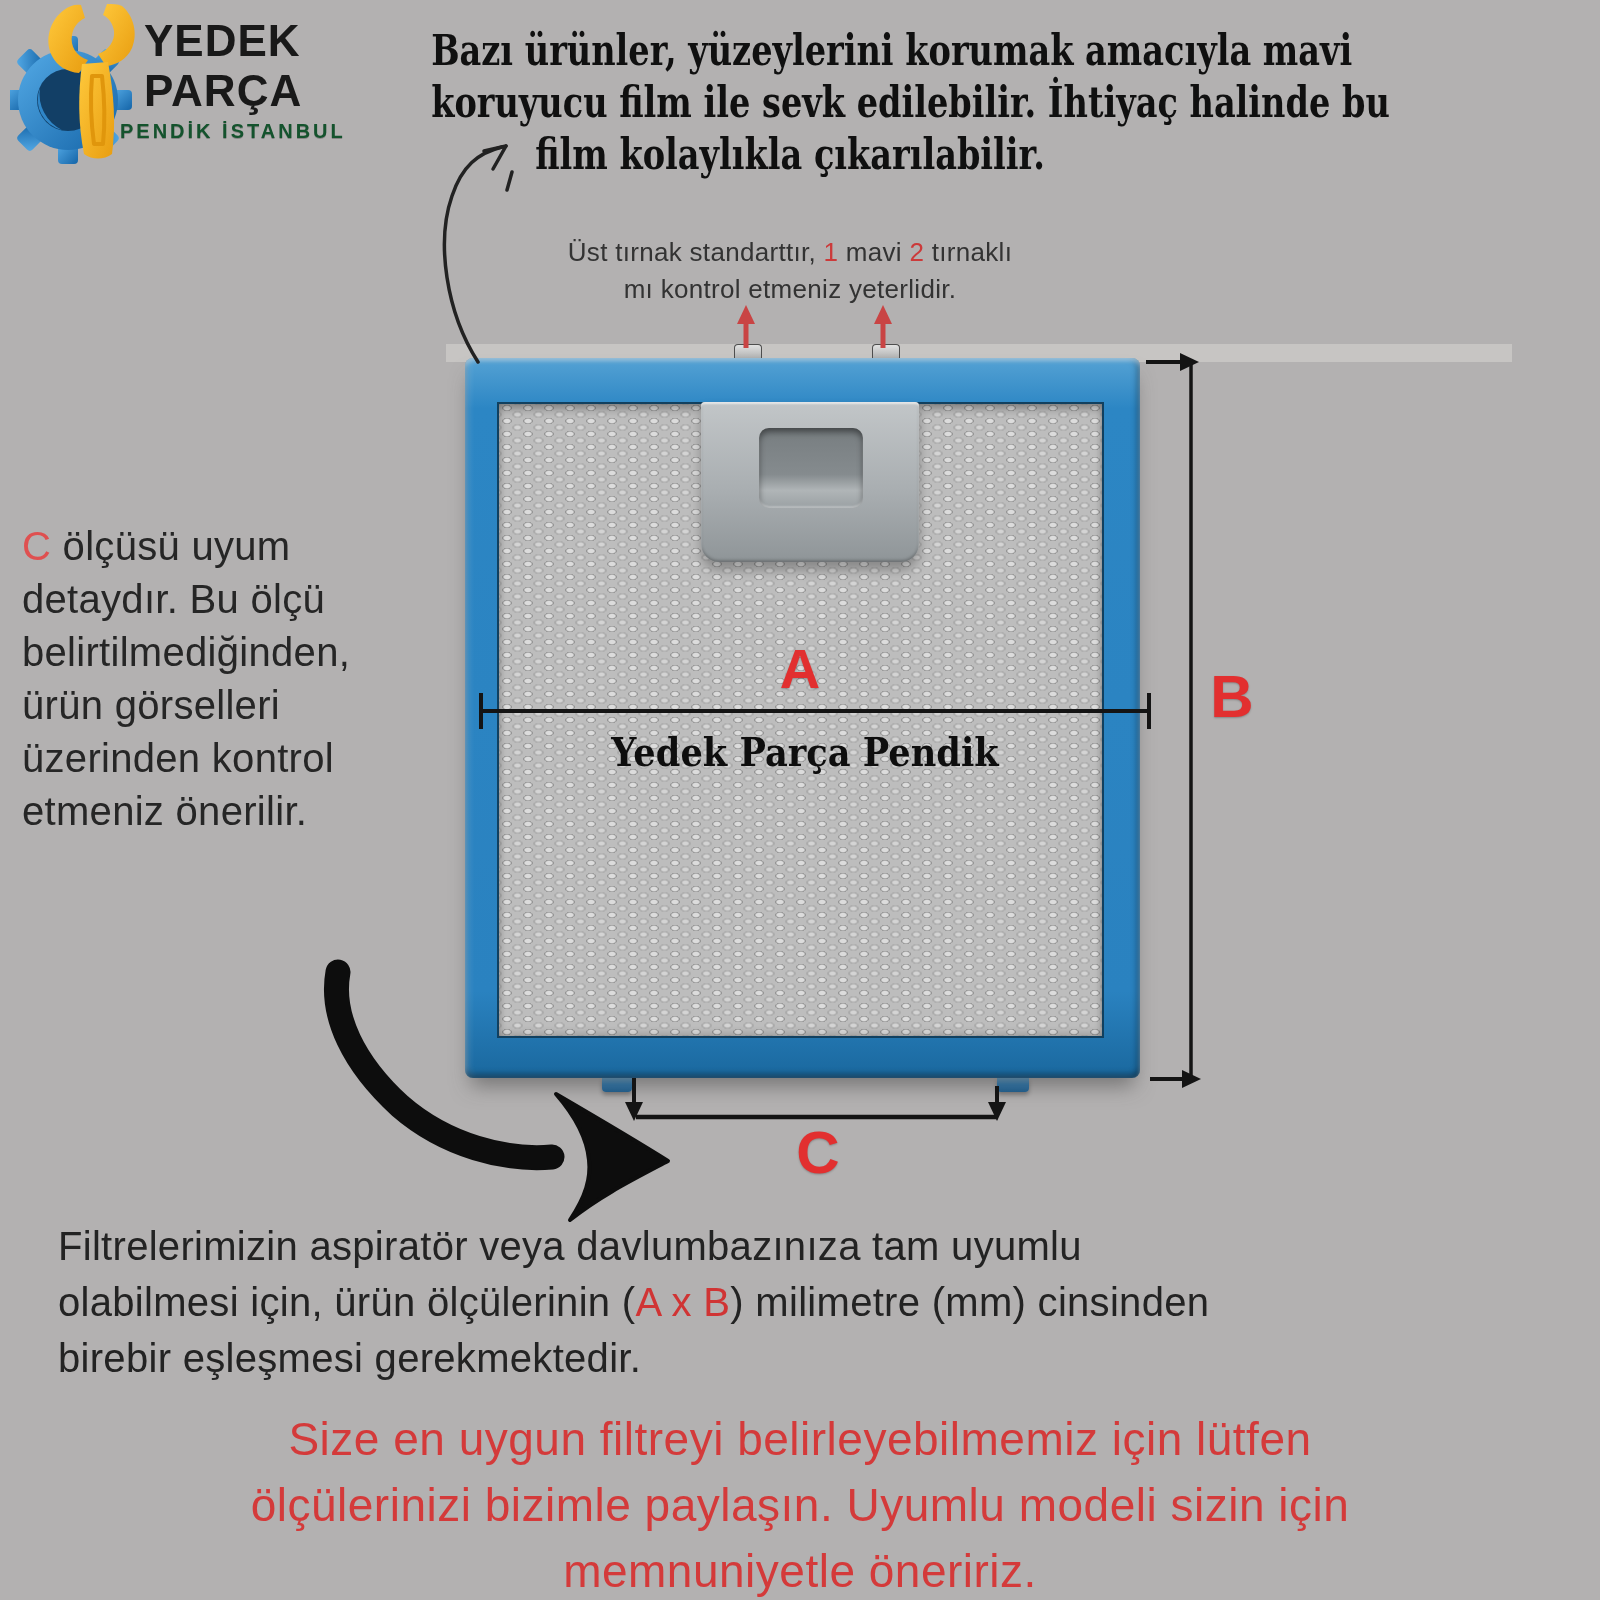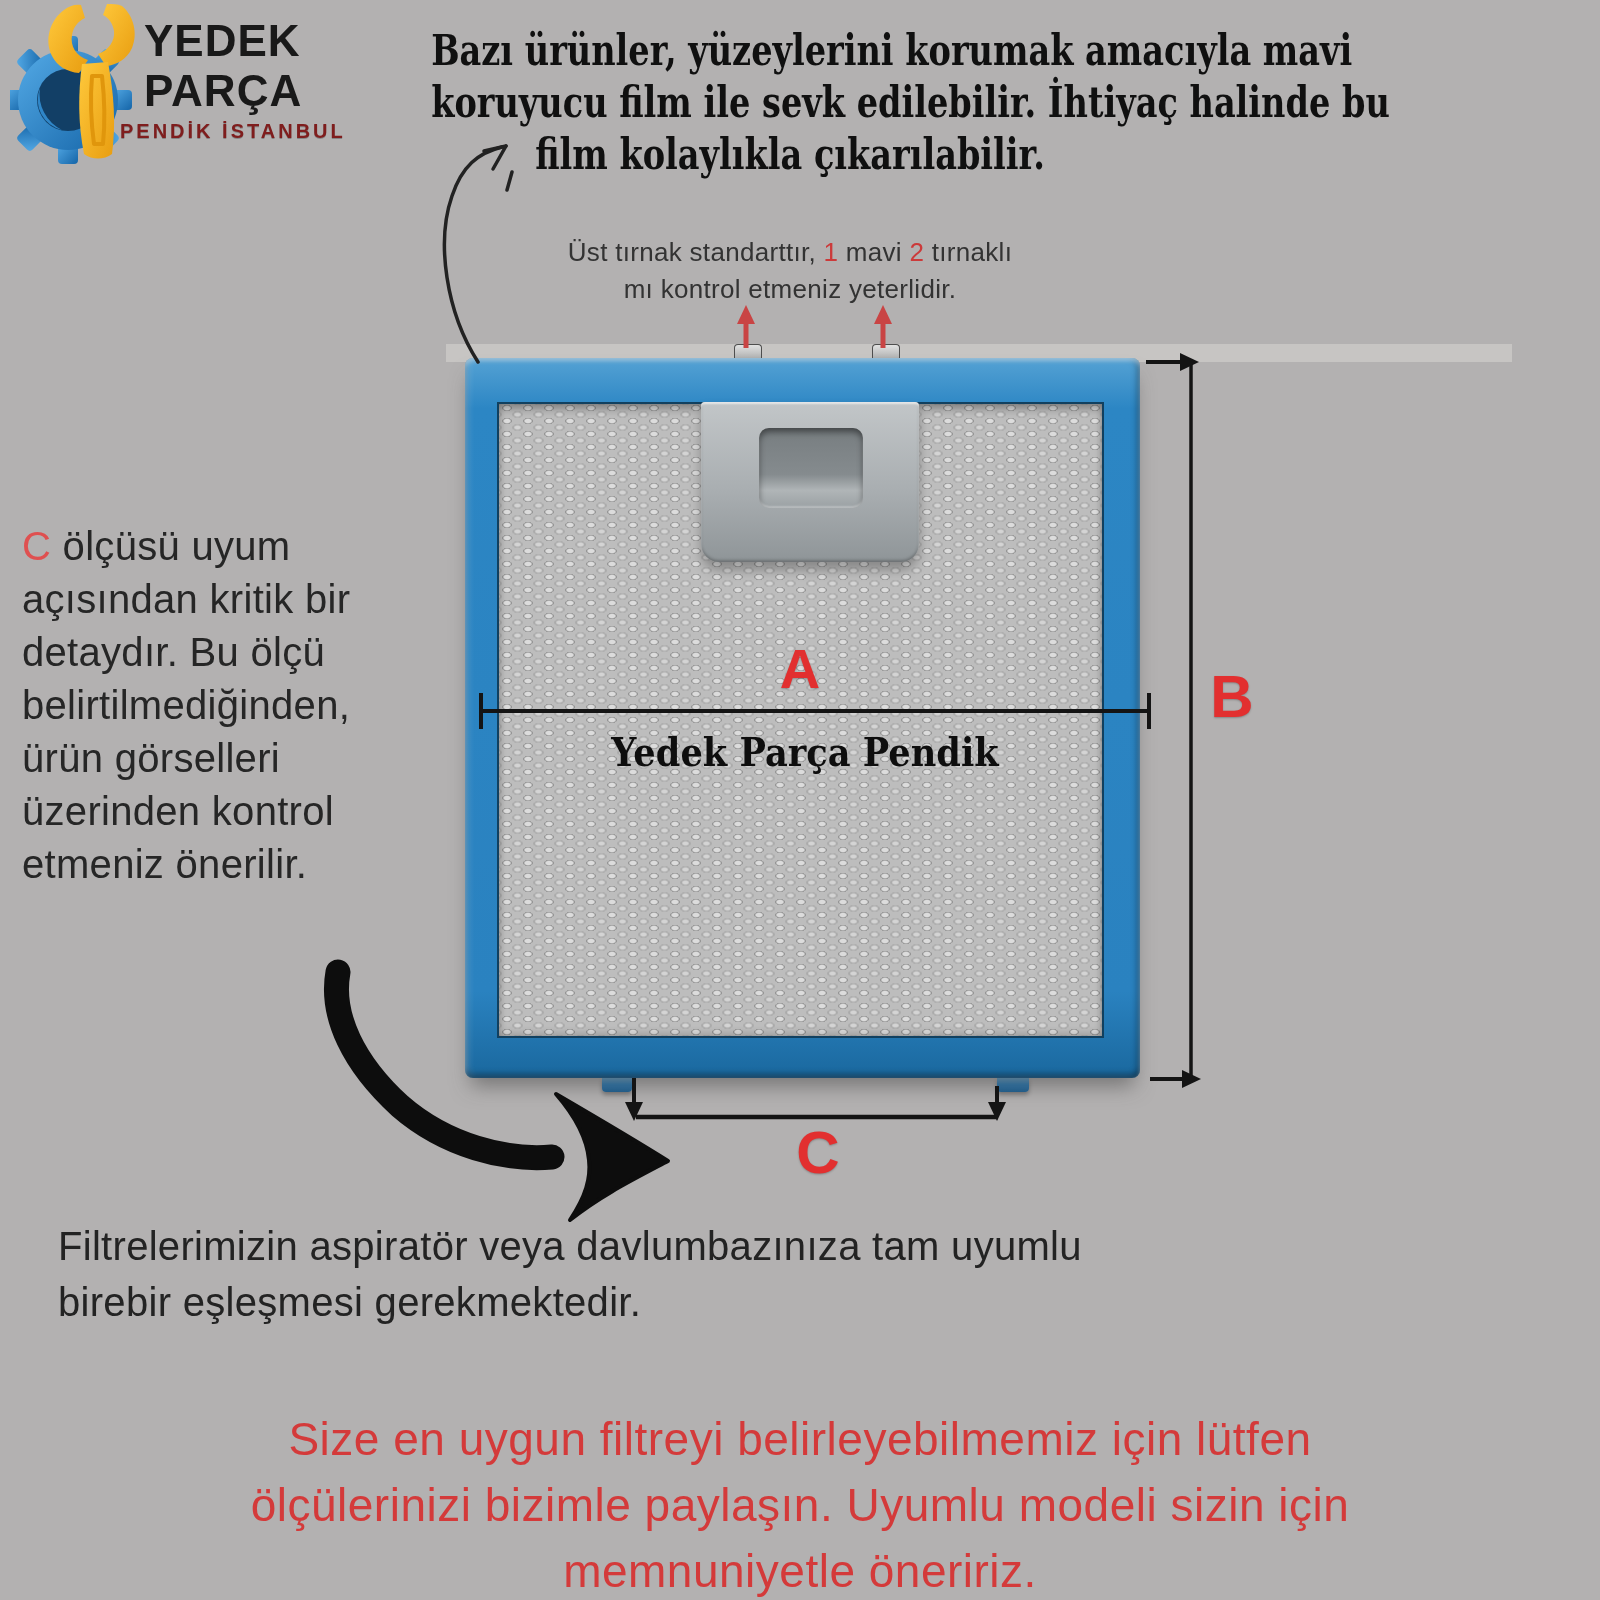--- a/index.html
+++ b/index.html
@@ -7,21 +7,21 @@
          font-family:"Liberation Sans",sans-serif;}
 
   
   .logo{position:absolute;left:10px;top:4px;width:340px;height:160px;}
   .logo svg{position:absolute;left:0;top:0;}
   .logo-l1,.logo-l2{position:absolute;left:134px;font-weight:800;font-size:44px;
       color:#191919;letter-spacing:1px;font-family:"Liberation Sans",sans-serif;}
   .logo-l1{top:12px;text-align:right;}
   .logo-l2{top:62px;}
   .logo-sub{position:absolute;left:110px;top:116px;font-size:20px;font-weight:700;
-      color:#7f1d1d;letter-spacing:3px;text-shadow:0 1px 0 rgba(0,0,0,.25);}
+      color:#14532d;letter-spacing:3px;text-shadow:0 1px 0 rgba(0,0,0,.25);}
 
   
   .intro{position:absolute;left:330px;top:24px;width:920px;text-align:center;z-index:5;}
   .intro .ln{font-family:"DejaVu Serif","Liberation Serif",serif;font-weight:800;
       font-size:43px;line-height:52px;color:#101010;white-space:nowrap;
       transform:scaleX(.78);transform-origin:50% 50%;}
 
   
   .tabnote{position:absolute;left:460px;top:234px;width:660px;text-align:center;z-index:5;
       font-size:26px;line-height:37px;color:#333;letter-spacing:.3px;}
@@ -167,30 +167,30 @@
   <div class="tab-bot t1"></div>
   <div class="tab-bot t2"></div>
 
   <div class="dimA">A</div>
   <div class="dimB">B</div>
   <div class="dimC">C</div>
   <div class="brand-on-filter">Yedek Parça Pendik</div>
 
   <div class="leftnote">
     <div><span class="red">C</span><span> ölçüsü uyum</span></div>
-    <div>açısından kritik bir</div>
     <div>detaydır. Bu ölçü</div>
     <div>belirtilmediğinden,</div>
     <div>ürün görselleri</div>
     <div>üzerinden kontrol</div>
     <div>etmeniz önerilir.</div>
   </div>
 
   <div class="fitnote">
     <div>Filtrelerimizin aspiratör veya davlumbazınıza tam uyumlu</div>
+    <div><span>olabilmesi için, ürün ölçülerinin (</span><span class="red">A x B</span><span>) milimetre (mm) cinsinden</span></div>
     <div>birebir eşleşmesi gerekmektedir.</div>
   </div>
 
   <div class="cta">
     <div>Size en uygun filtreyi belirleyebilmemiz için lütfen</div>
     <div>ölçülerinizi bizimle paylaşın. Uyumlu modeli sizin için</div>
     <div>memnuniyetle öneririz.</div>
   </div>
 
   <svg class="overlay" width="1600" height="1600" viewBox="0 0 1600 1600">

